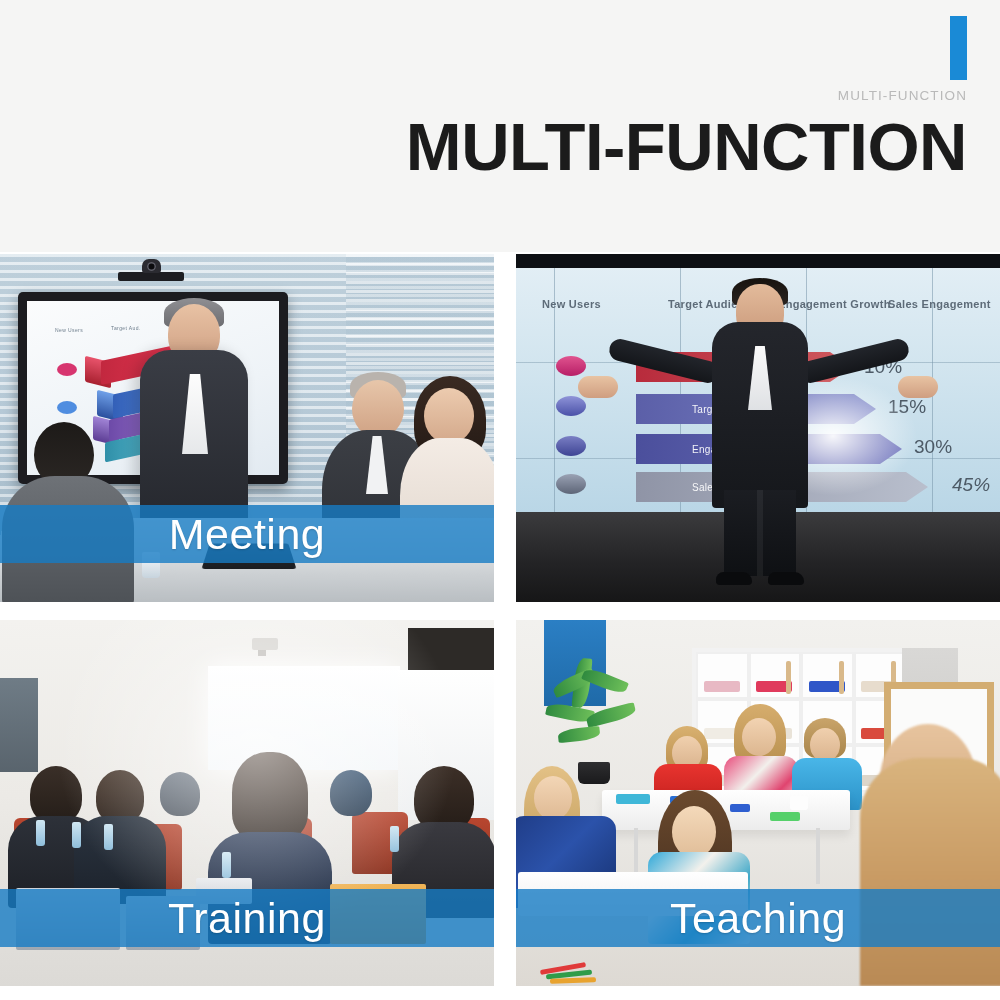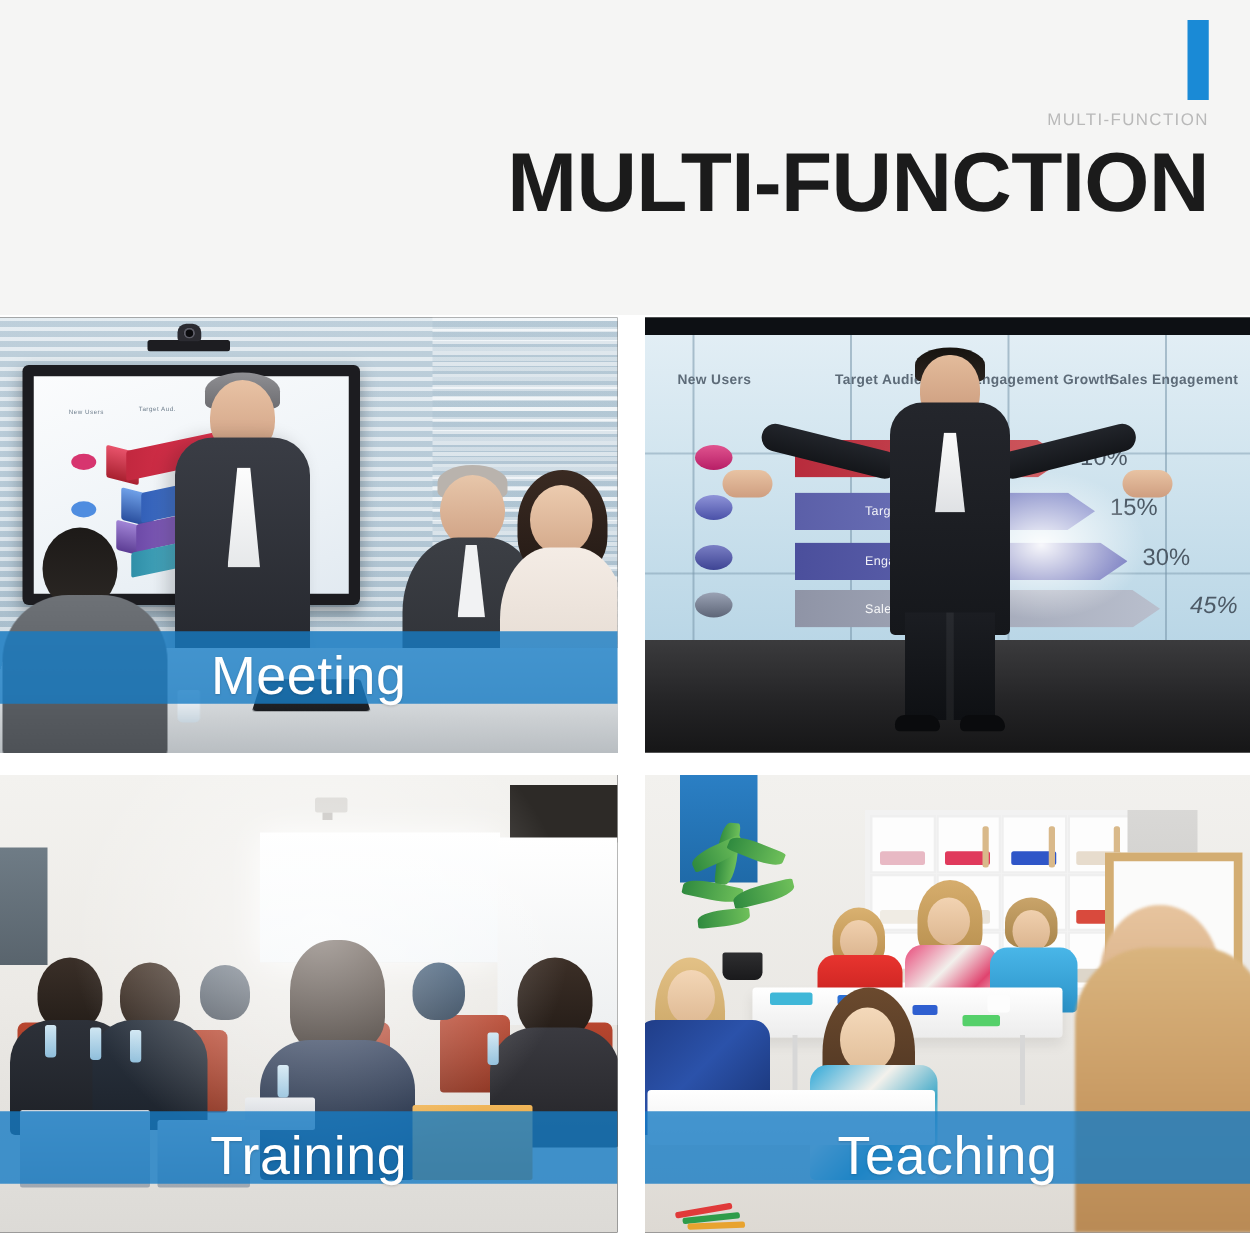--- a/index.html
+++ b/index.html
@@ -91,21 +91,21 @@
 
   .scene { position: absolute; inset: 0; }
 
   
   .banner {
     position: absolute;
     left: 0;
     width: 100%;
     background: rgba(23,124,196,0.80);
     display: flex;
-    align-items: flex-end;
+    align-items: center;
     justify-content: center;
     z-index: 40;
   }
   .banner.top-row { top: 251px; height: 58px; }
   .banner.bot-row { top: 269px; height: 58px; }
   .banner-text {
     color: #ffffff;
     font-size: 43px;
     font-weight: 400;
     letter-spacing: 0.5px;

